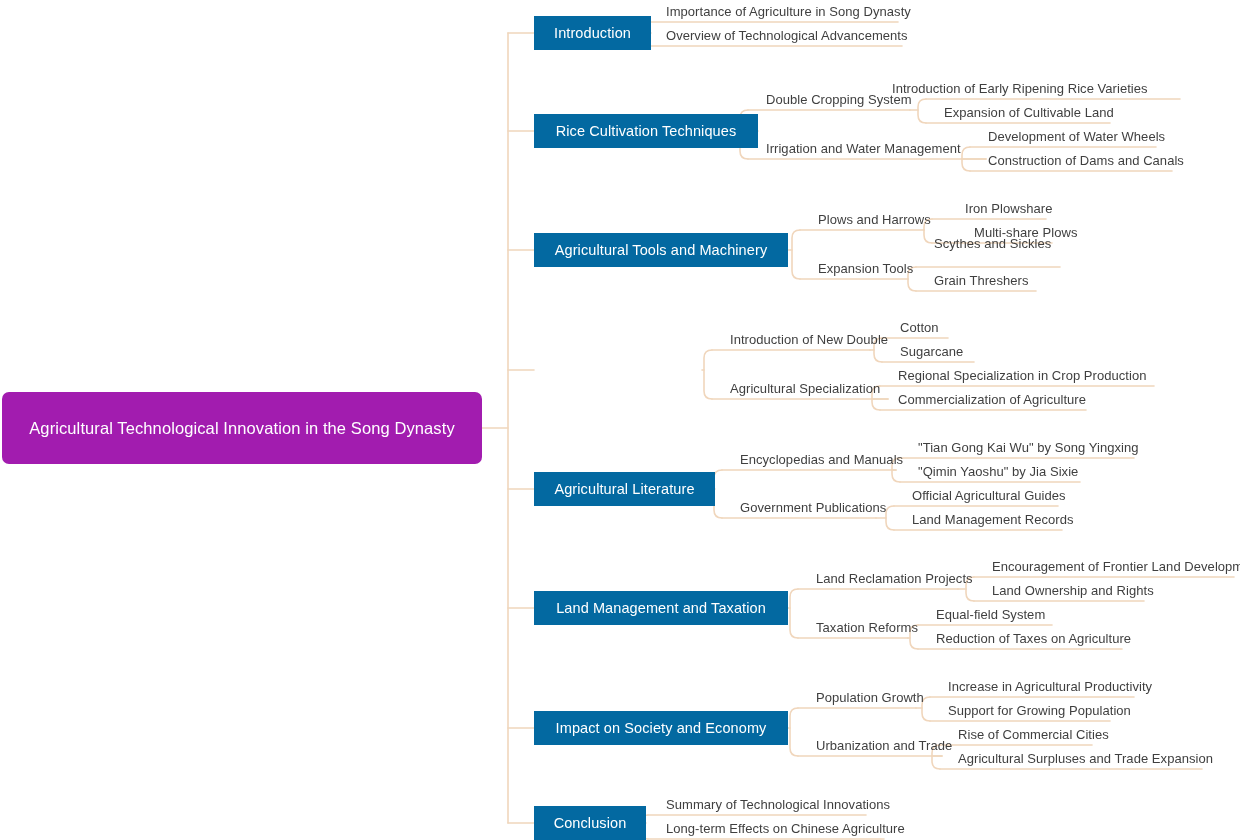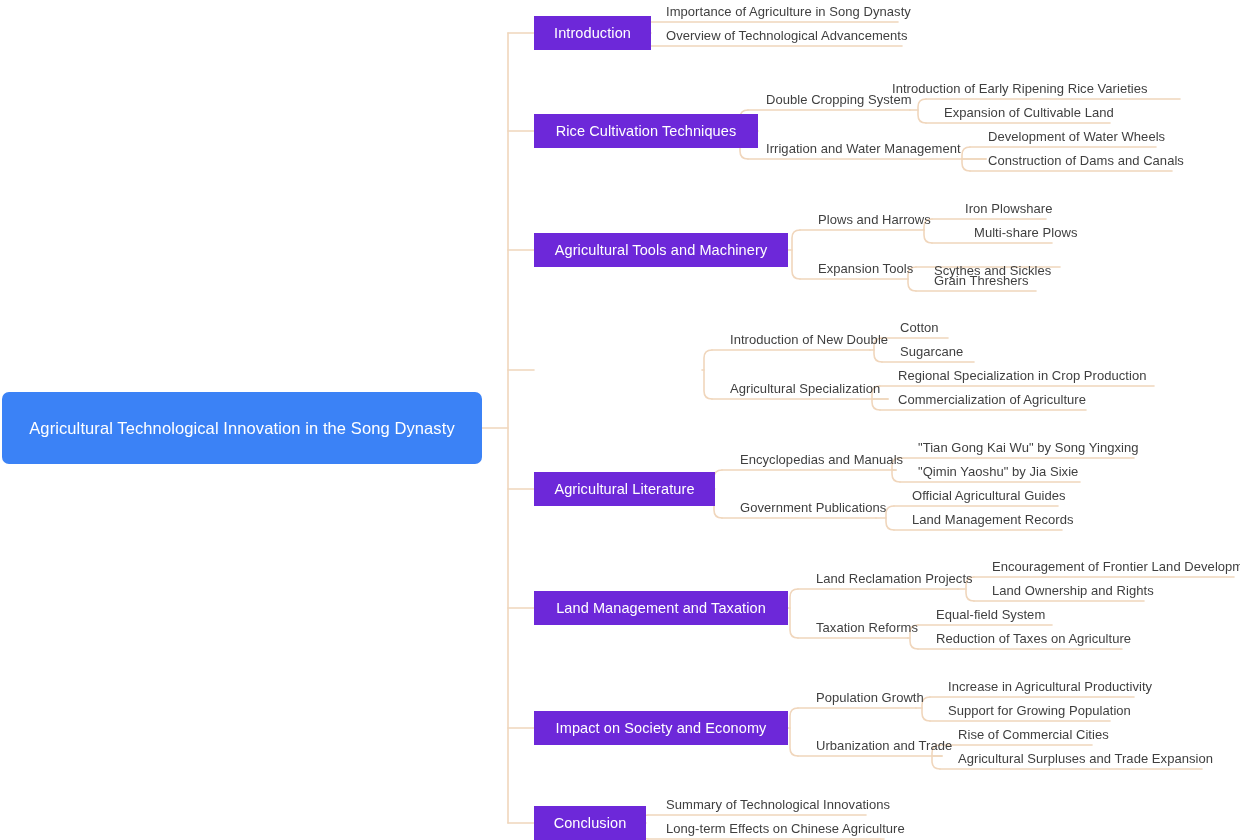--- a/index.html
+++ b/index.html
@@ -28,31 +28,31 @@
     pointer-events: none;
   }
   .node {
     position: absolute;
     box-sizing: border-box;
     display: flex;
     align-items: center;
     justify-content: center;
   }
   .node-root {
-    background: #3b82f6;
+    background: #a21caf;
     border-radius: 7px;
     color: #ffffff;
     font-size: 16.5px;
     line-height: 22px;
     text-align: right;
     padding: 0 14px;
     letter-spacing: 0.1px;
   }
   .node-l2 {
-    background: #6d28d9;
+    background: #0369a1;
     border-radius: 0;
     color: #ffffff;
     font-size: 14.5px;
     text-align: right;
     padding: 0 16px;
     white-space: nowrap;
     letter-spacing: 0.1px;
   }
   .node-l3, .node-l4 {
     color: #3f3f3f;
@@ -204,21 +204,21 @@
     </div>
     <div class="node node-l4" style="left: 950px; top: 197px; width: 96px; height: 22px; margin-left: 15px;">
       <span class="lbl">Iron Plowshare</span>
     </div>
     <div class="node node-l4" style="left: 950px; top: 221px; width: 102px; height: 22px; margin-left: 24px;">
       <span class="lbl">Multi-share Plows</span>
     </div>
     <div class="node node-l3" style="left: 818px; top: 257px; width: 90px; height: 22px;">
       <span class="lbl">Expansion Tools</span>
     </div>
-    <div class="node node-l4" style="left: 934px; top: 259px; width: 126px; height: 22px;">
+    <div class="node node-l4" style="left: 934px; top: 232px; width: 126px; height: 22px;">
       <span class="lbl">Scythes and Sickles</span>
     </div>
     <div class="node node-l4" style="left: 934px; top: 269px; width: 102px; height: 22px;">
       <span class="lbl">Grain Threshers</span>
     </div>
     <div class="node node-l3" style="left: 730px; top: 328px; width: 140px; height: 22px;">
       <span class="lbl">Introduction of New Double</span>
     </div>
     <div class="node node-l4" style="left: 900px; top: 316px; width: 48px; height: 22px;">
       <span class="lbl">Cotton</span>

